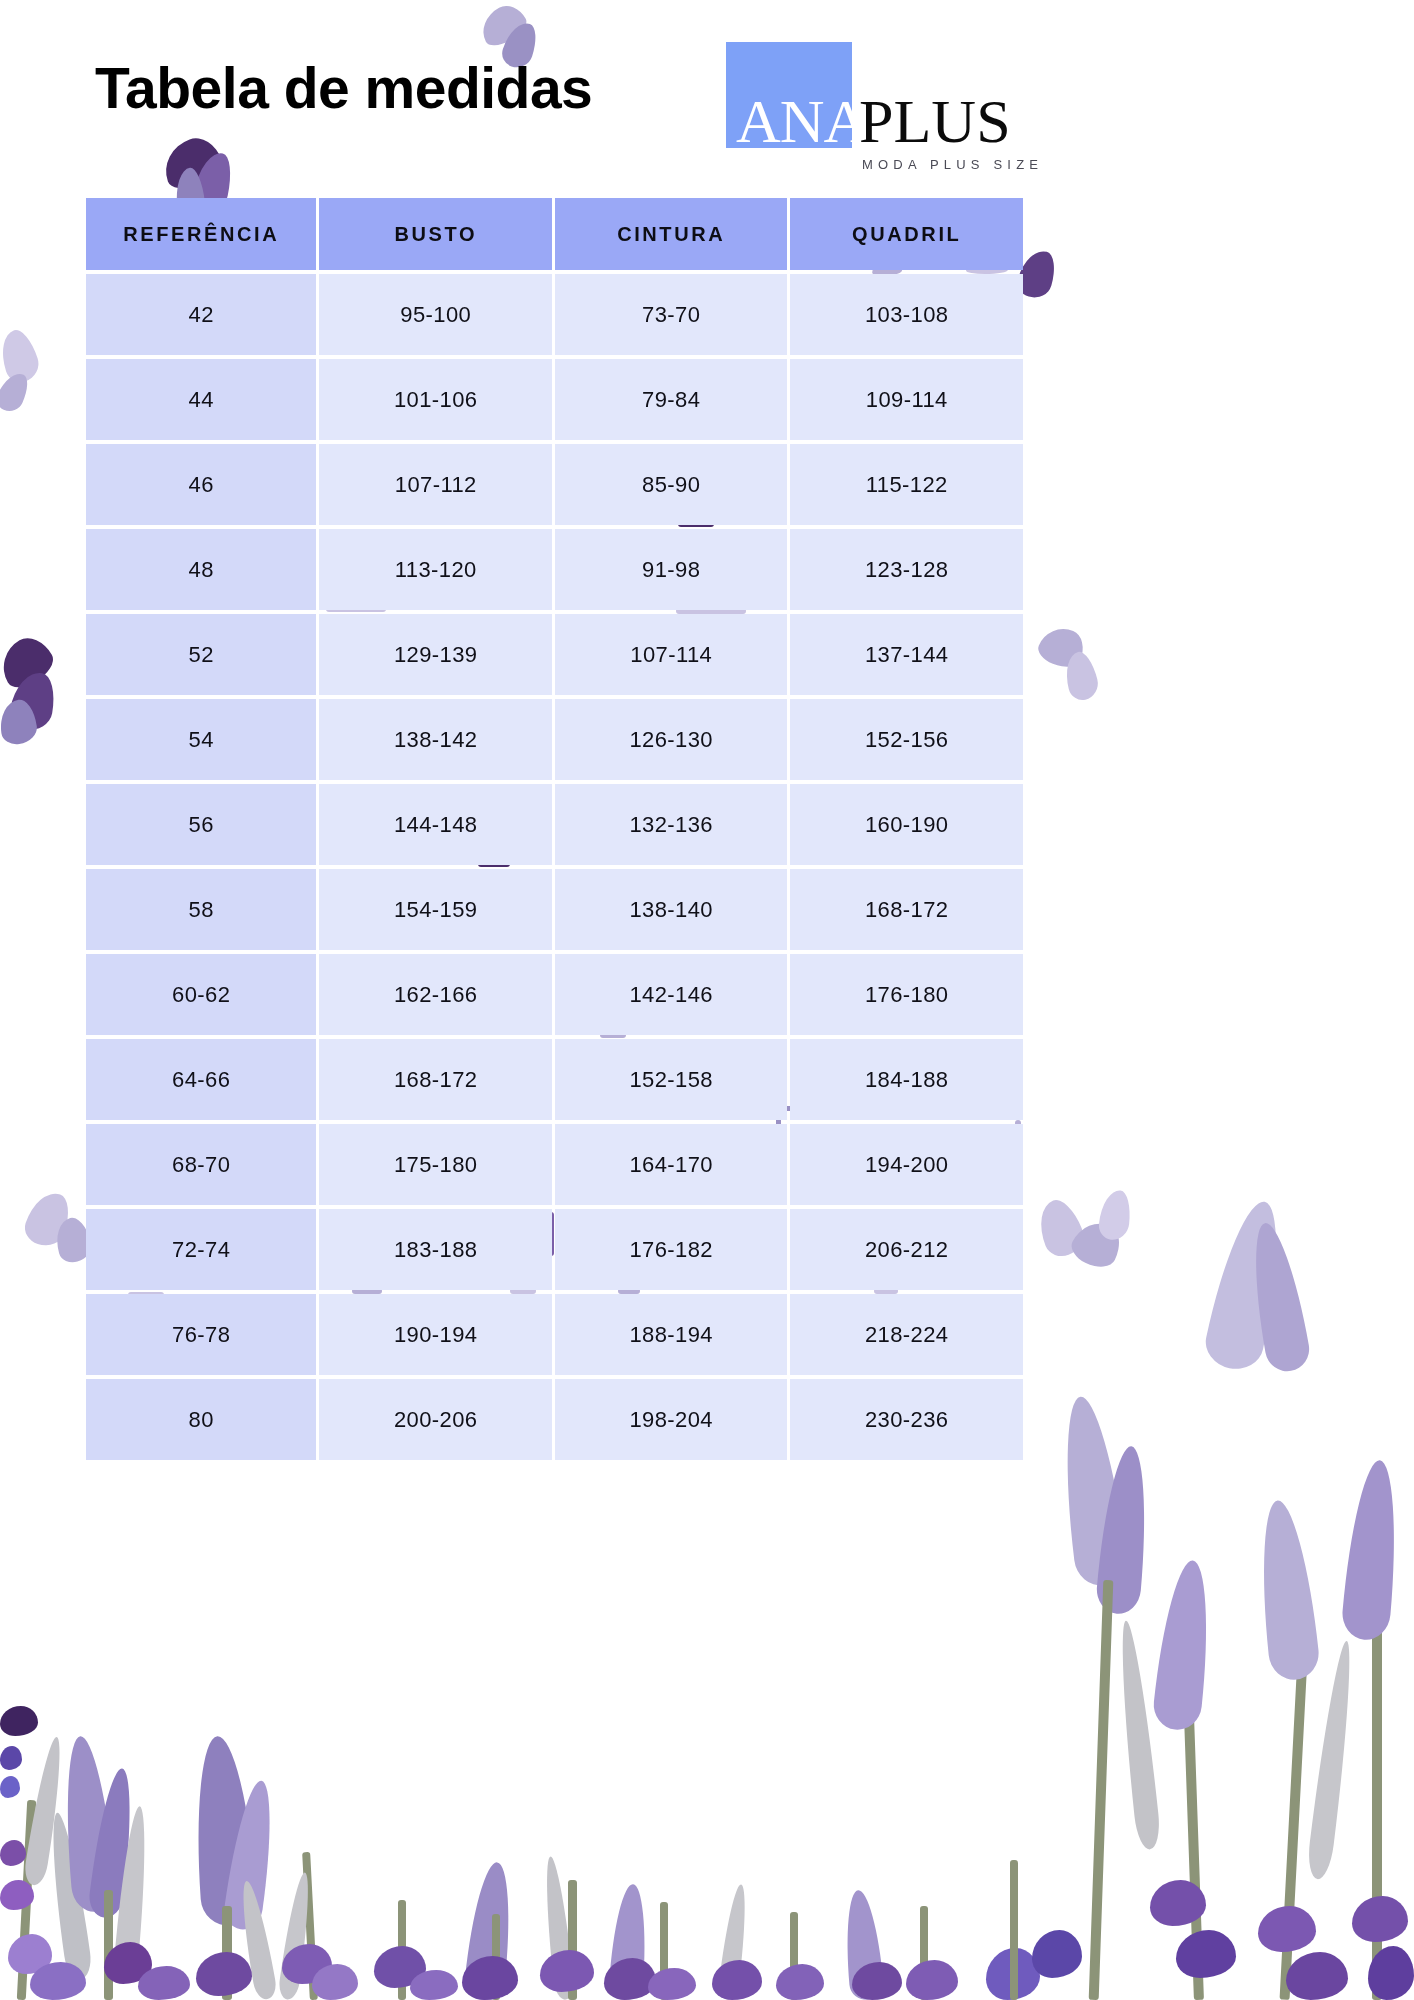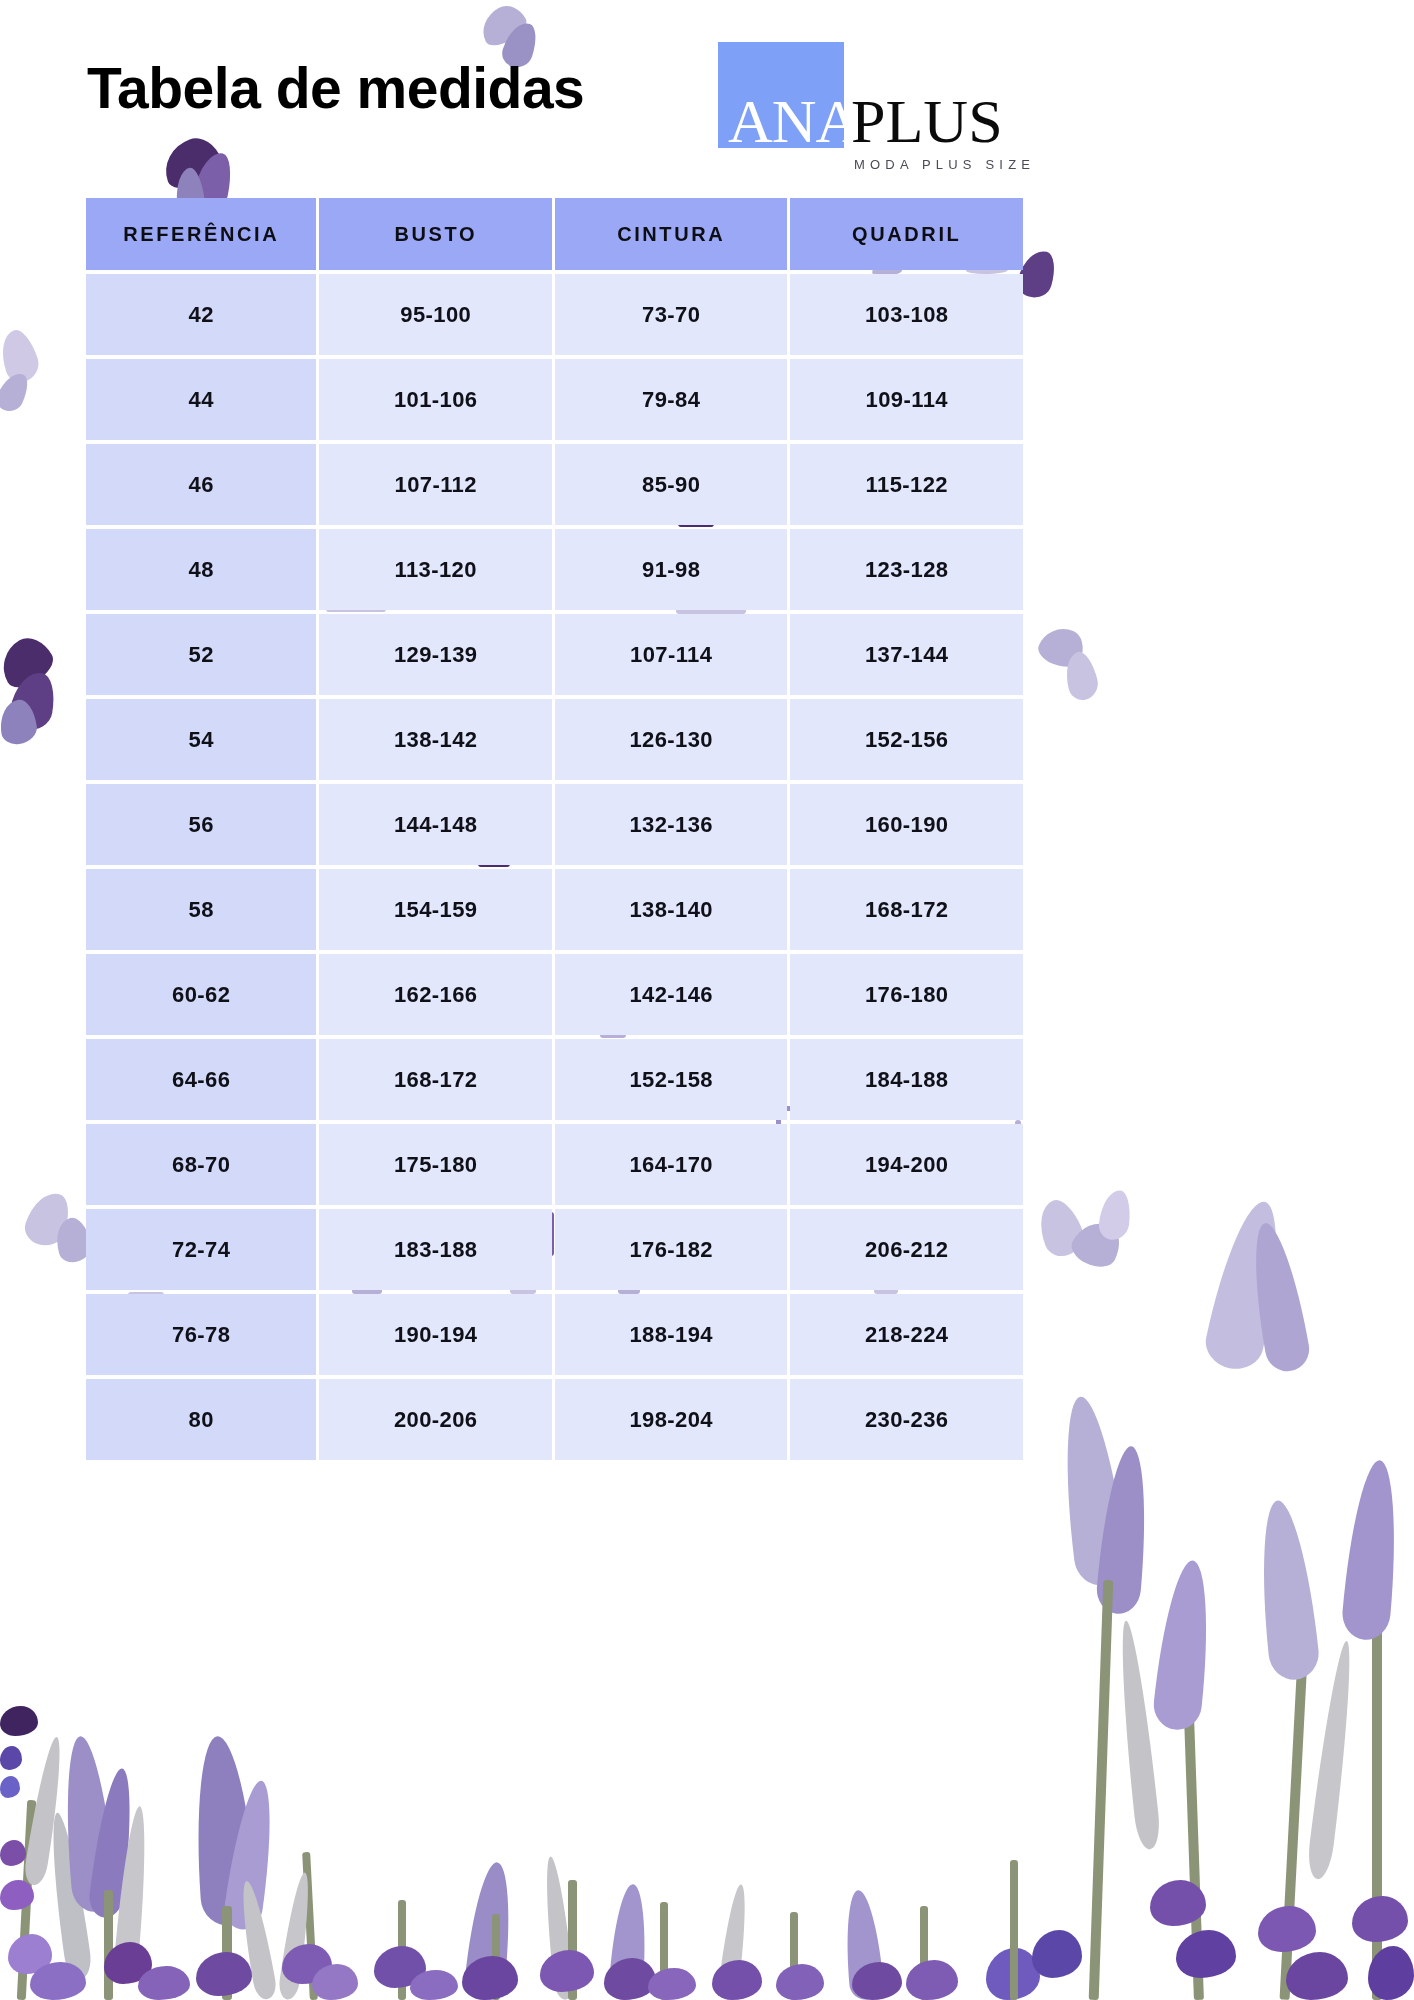--- a/index.html
+++ b/index.html
@@ -15,21 +15,21 @@
   
   .deco-layer{position:absolute;inset:0;pointer-events:none;z-index:0;}
   .deco-layer.front{z-index:3;}
   .petal{position:absolute;border-radius:60% 40% 55% 45% / 70% 65% 35% 30%;}
   .leafblade{position:absolute;border-radius:50% 50% 50% 50% / 85% 85% 15% 15%;}
   .stem{position:absolute;border-radius:3px;}
   .floret{position:absolute;border-radius:55% 45% 60% 40% / 60% 55% 45% 40%;}
 
   
   .page-head{
-    position:absolute;left:4px;top:0;width:1280px;height:185px;z-index:4;
+    position:absolute;left:12px;top:0;width:1280px;height:185px;z-index:4;
   }
   .page-title{
     position:absolute;left:83px;top:55px;
     font-family:"Liberation Sans", sans-serif;
     font-size:57px;font-weight:bold;color:#000000;
     letter-spacing:-0.5px;white-space:nowrap;
   }
   .logo{
     position:absolute;left:714px;top:42px;height:120px;
   }
@@ -72,21 +72,21 @@
   table.sizes thead th{
     background:#9AA8F6;
     height:72px;
     font-size:20px;font-weight:bold;color:#0d0d14;
     letter-spacing:2.6px;
     text-align:center;vertical-align:middle;
     border:0;padding:0;
   }
   table.sizes tbody td{
     height:81px;
-    font-size:22px;font-weight:bold;color:#101018;
+    font-size:22px;font-weight:normal;color:#101018;
     letter-spacing:0.4px;
     text-align:center;vertical-align:middle;
     border:0;padding:0;
     background:#E2E7FB;
   }
   table.sizes tbody td.ref{
     background:#D3D9F9;
   }
 </style>
 </head>

